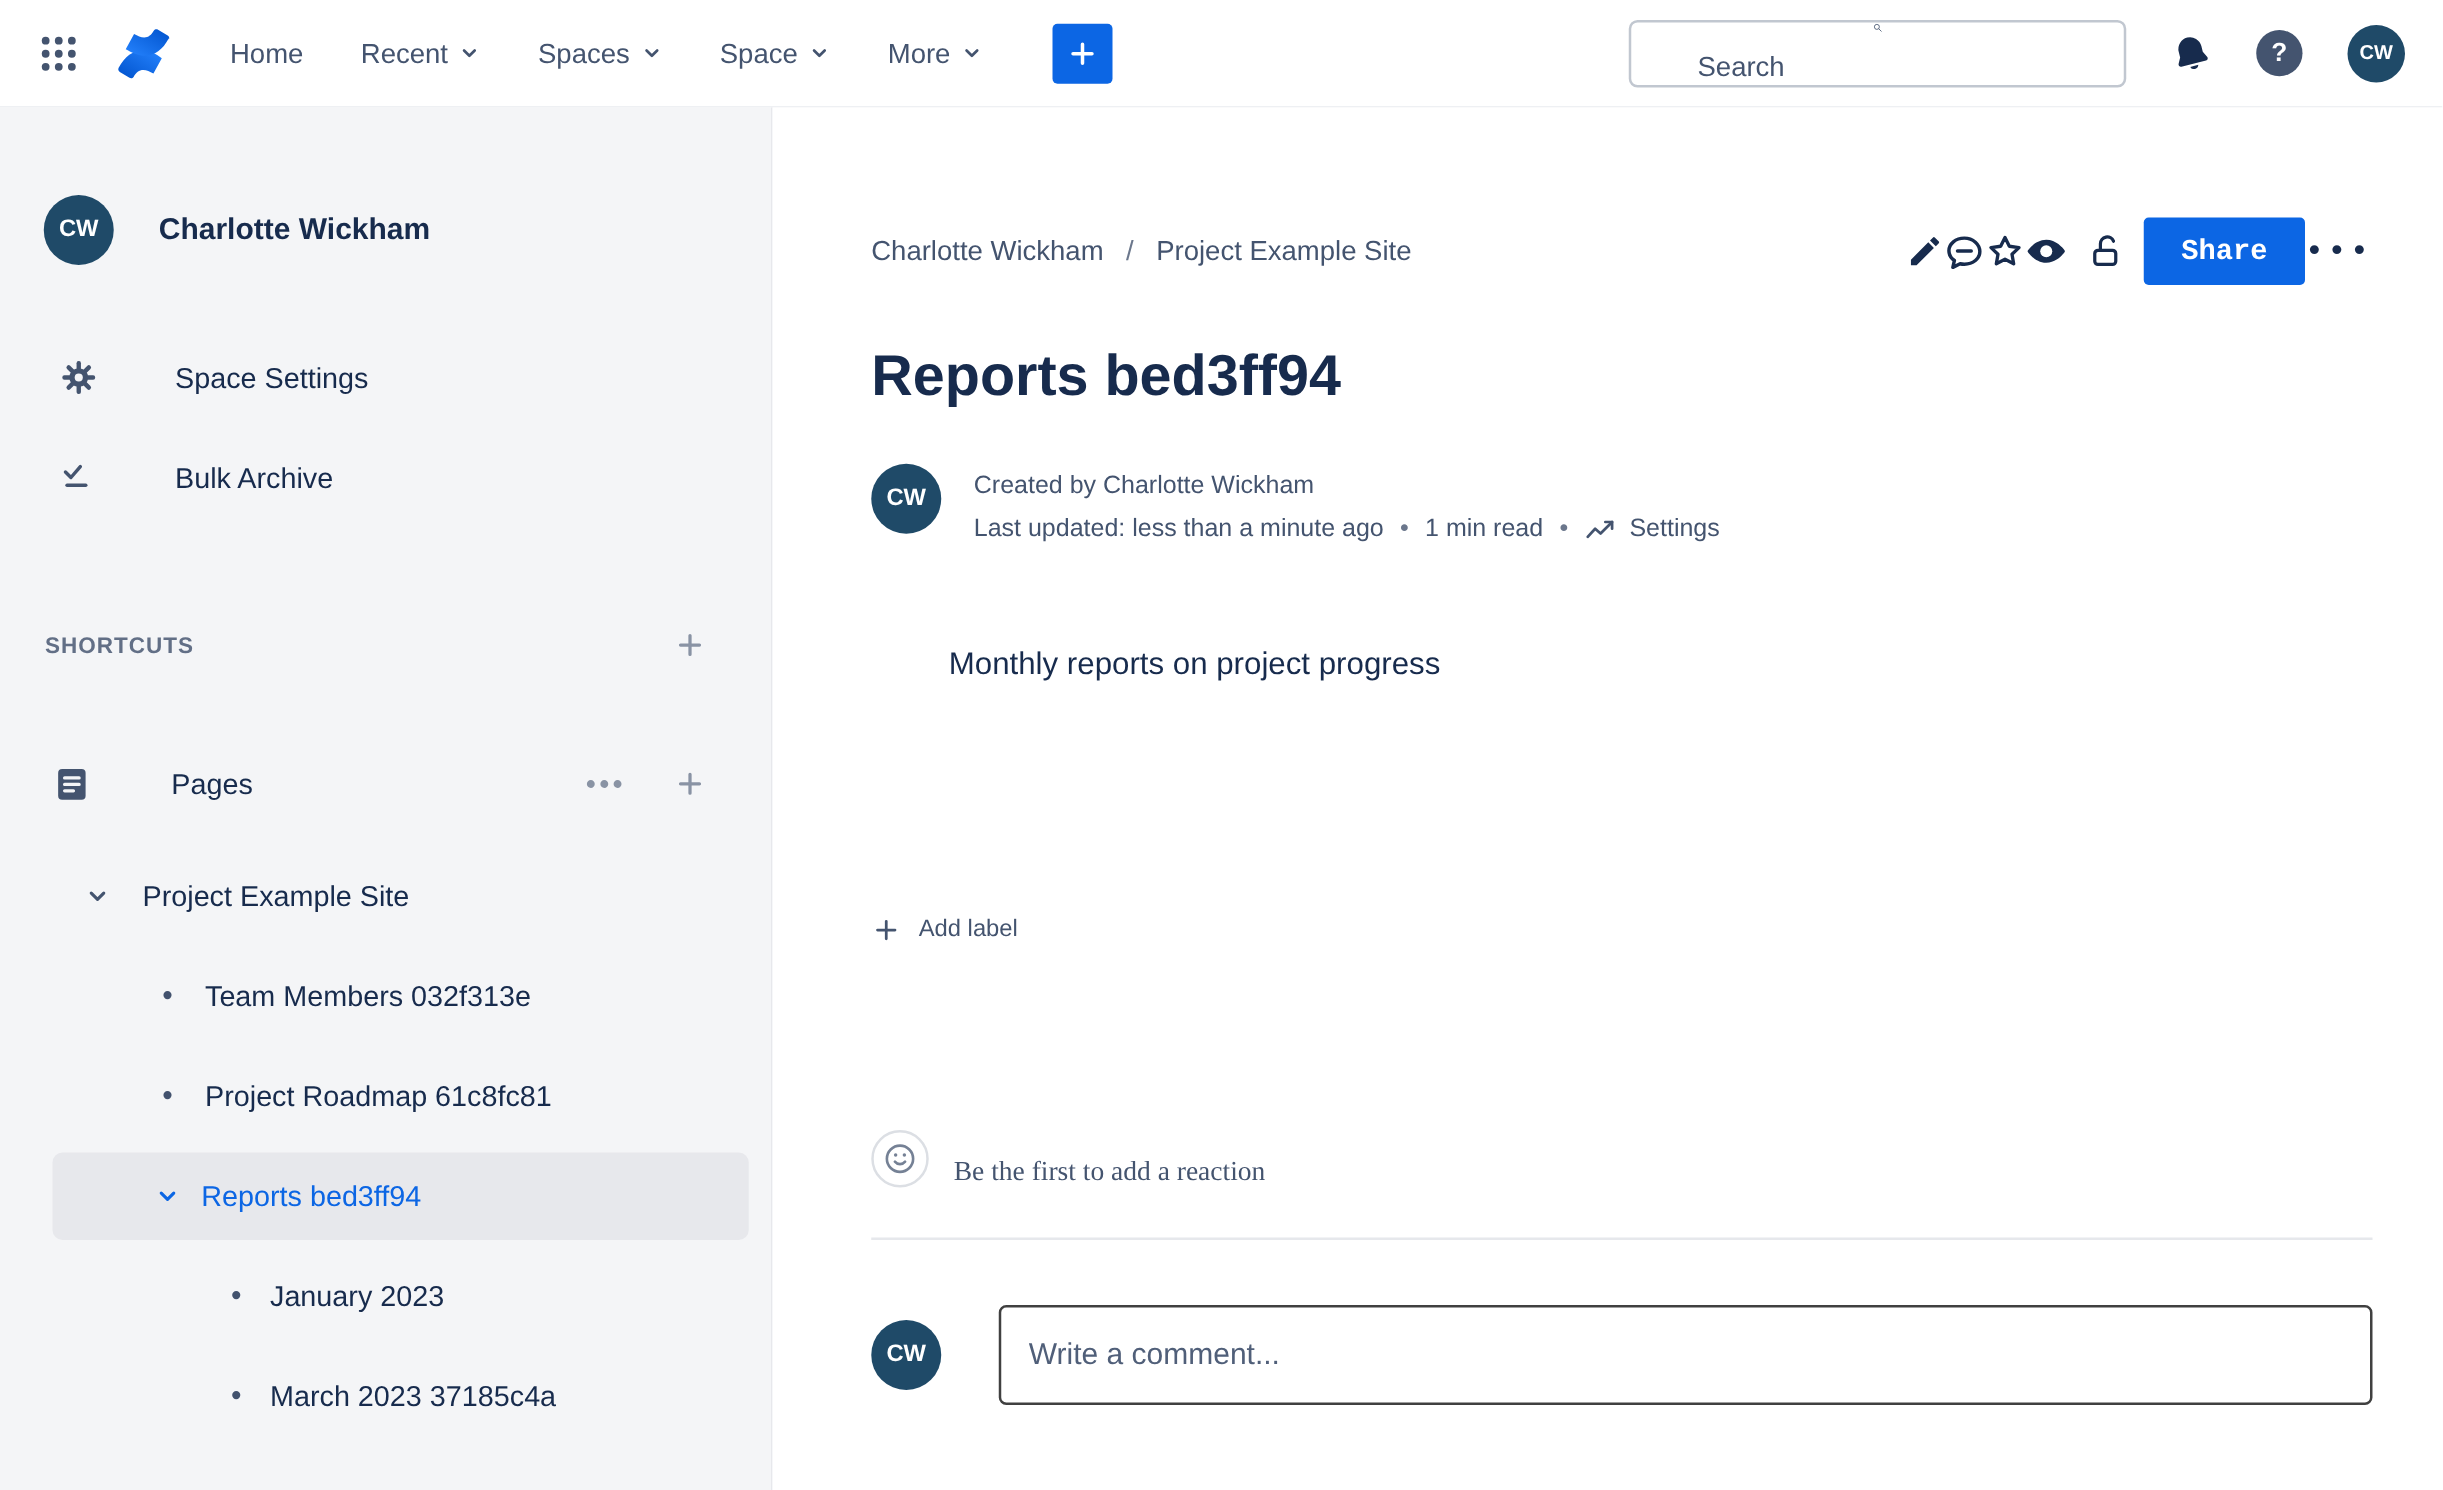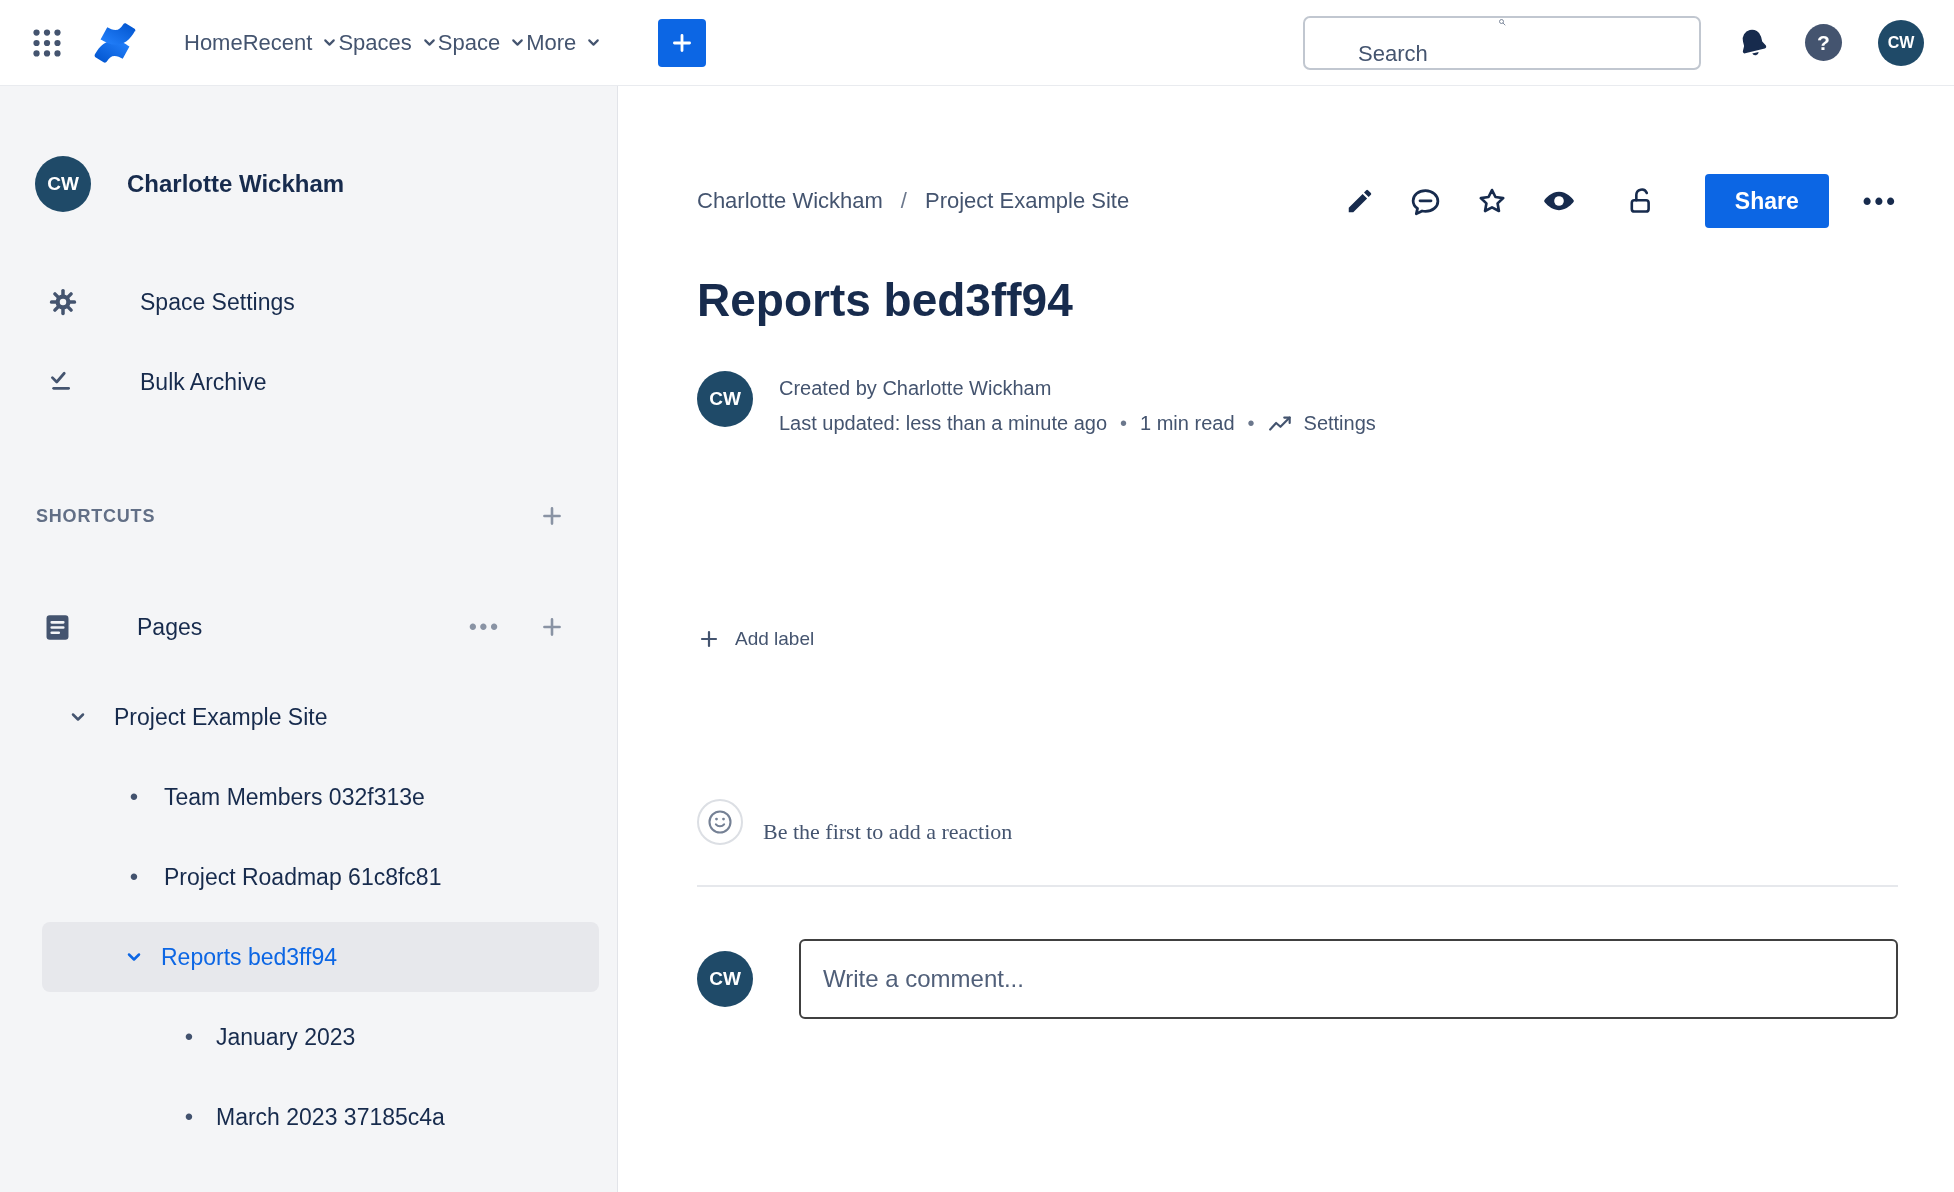--- a/index.html
+++ b/index.html
@@ -16,21 +16,21 @@
     font-family:"Liberation Sans",sans-serif;color:var(--text);
   }
   [data-interactable="true"]{cursor:pointer;}
   .app{display:flex;flex-direction:column;width:100%;height:100%;}
 
   
   .topbar{flex:0 0 86px;display:flex;align-items:center;padding:0 30px;border-bottom:1px solid #E9EBEF;background:#fff;}
   .icon-btn{display:flex;align-items:center;justify-content:center;background:none;border:none;padding:0;font-family:inherit;}
   .grid-btn{margin-right:28px;}
   .logo{display:flex;align-items:center;margin-right:34px;}
-  .topnav-menu{display:flex;align-items:center;margin-left:12px;}
+  .topnav-menu{display:flex;align-items:center;gap:46px;margin-left:12px;}
   .topnav-item{display:flex;align-items:center;gap:9px;font-size:22px;font-weight:500;color:var(--text_subtle);}
   .create-btn{margin-left:56px;width:48px;height:48px;border-radius:4px;background:var(--accent);display:flex;align-items:center;justify-content:center;border:none;}
   .topbar-right{margin-left:auto;display:flex;align-items:center;gap:36px;}
   .search-box{display:flex;align-items:center;gap:14px;width:398px;height:54px;border:2px solid #C1C7D0;border-radius:7px;padding:0 16px;background:#fff;flex-direction:column;}
   .search-box input{border:none;outline:none;flex:1;font-size:22px;font-family:inherit;color:var(--text);background:transparent;min-width:0;}
   .search-box input::placeholder{color:#44546F;opacity:1;}
   .help-badge{width:37px;height:37px;border-radius:50%;background:#44546F;color:#fff;display:flex;align-items:center;justify-content:center;font-size:21px;font-weight:bold;}
   .avatar{border-radius:50%;background:var(--avatar_bg);color:#fff;display:flex;align-items:center;justify-content:center;font-weight:bold;flex:0 0 auto;}
   .avatar-46{width:46px;height:46px;font-size:16px;}
   .avatar-56{width:56px;height:56px;font-size:19px;}
@@ -61,21 +61,21 @@
   .depth2{padding-left:182px;} .depth2 .label{margin-left:20px;}
   .selected-row{height:70px;margin:5px 18px 5px 42px;border-radius:8px;background:#E7E8EC;padding-left:82px;color:var(--accent);}
   .selected-row .chev{color:var(--accent);}
   .selected-row .label{margin-left:17px;color:var(--accent);font-weight:500;}
 
   
   .content{flex:1;padding:0 56px 0 79px;overflow:hidden;background:#fff;}
   .content-header{margin-top:88px;display:flex;align-items:center;}
   .breadcrumb{display:flex;align-items:center;gap:18px;font-size:22px;color:var(--text_subtle);}
   .crumb-sep{color:#6B778C;}
-  .header-actions{margin-left:auto;display:flex;align-items:center;gap:34px;}
+  .header-actions{margin-left:auto;display:flex;align-items:center;font-family:Liberation Mono, monospace;}
   .unlock-wrap{margin-left:16px;}
   .share-btn{margin-left:14px;height:54px;padding:0 30px;background:var(--accent);color:#fff;border:none;border-radius:4px;font-size:23px;font-weight:600;font-family:inherit;}
   .more-btn{font-size:25px;color:var(--text);letter-spacing:3px;font-weight:bold;}
   .page-title{margin:46px 0 0 0;font-size:46px;font-weight:600;color:var(--text);line-height:1.15;}
   .byline{margin-top:44px;display:flex;align-items:flex-start;gap:26px;}
   .byline-text{font-size:20px;color:var(--text_subtle);line-height:35px;}
   .byline-line2{display:flex;align-items:center;gap:13px;}
   .sep-dot{color:#6B778C;}
   .analytics{display:flex;align-items:center;gap:10px;color:var(--text_subtle);}
   .body-text{margin:76px 0 0 62px;font-size:25px;color:var(--text);}
@@ -347,20 +347,21 @@
               <svg data-interactable="false" width="26" height="24" viewBox="0 0 24 22" fill="none" stroke="#44546F" stroke-width="2" stroke-linecap="round" stroke-linejoin="round">
                 <path d="M2 17l5.5-6 4 3.5L20 6"></path>
                 <path d="M20 11V6h-5"></path>
               </svg>
               <span data-interactable="false">Settings</span>
             </span>
           </div>
         </div>
       </div>
 
+      <p class="body-text" data-interactable="false">Monthly reports on project progress</p>
 
       <div class="add-label" data-interactable="true">
         <svg data-interactable="false" width="24" height="24" viewBox="0 0 24 24">
             <path d="M12 5v14M5 12h14" stroke="#44546F" stroke-width="2.2" stroke-linecap="round"></path>
           </svg>
         <span data-interactable="false">Add label</span>
       </div>
 
       <div class="reaction-row" data-interactable="false">
         <button class="reaction-btn" data-interactable="true">

